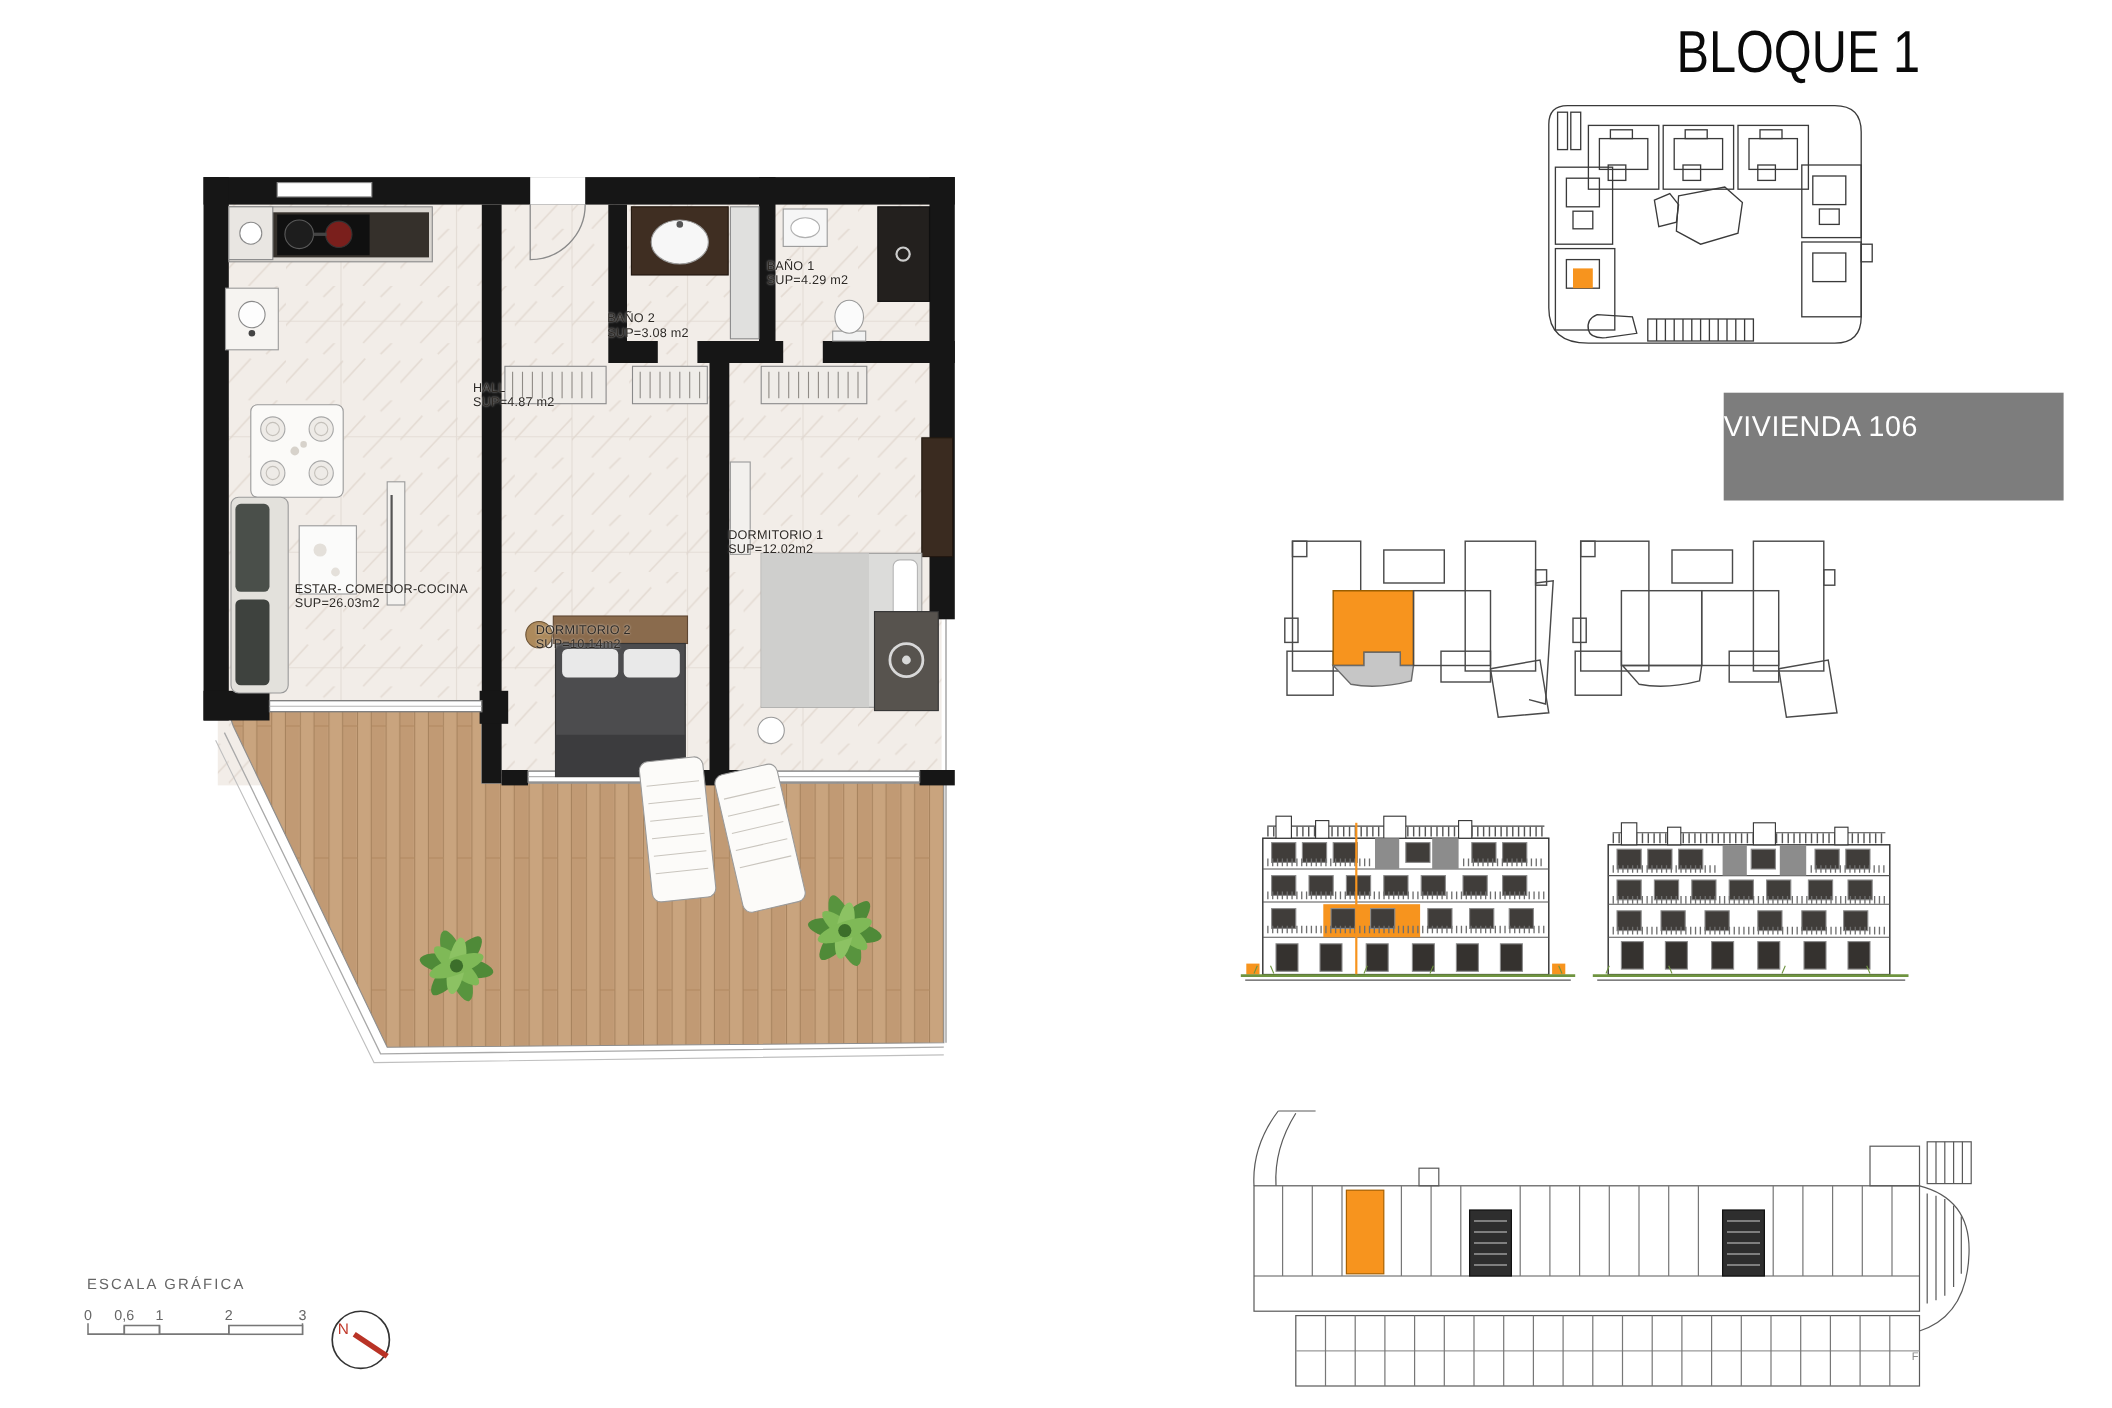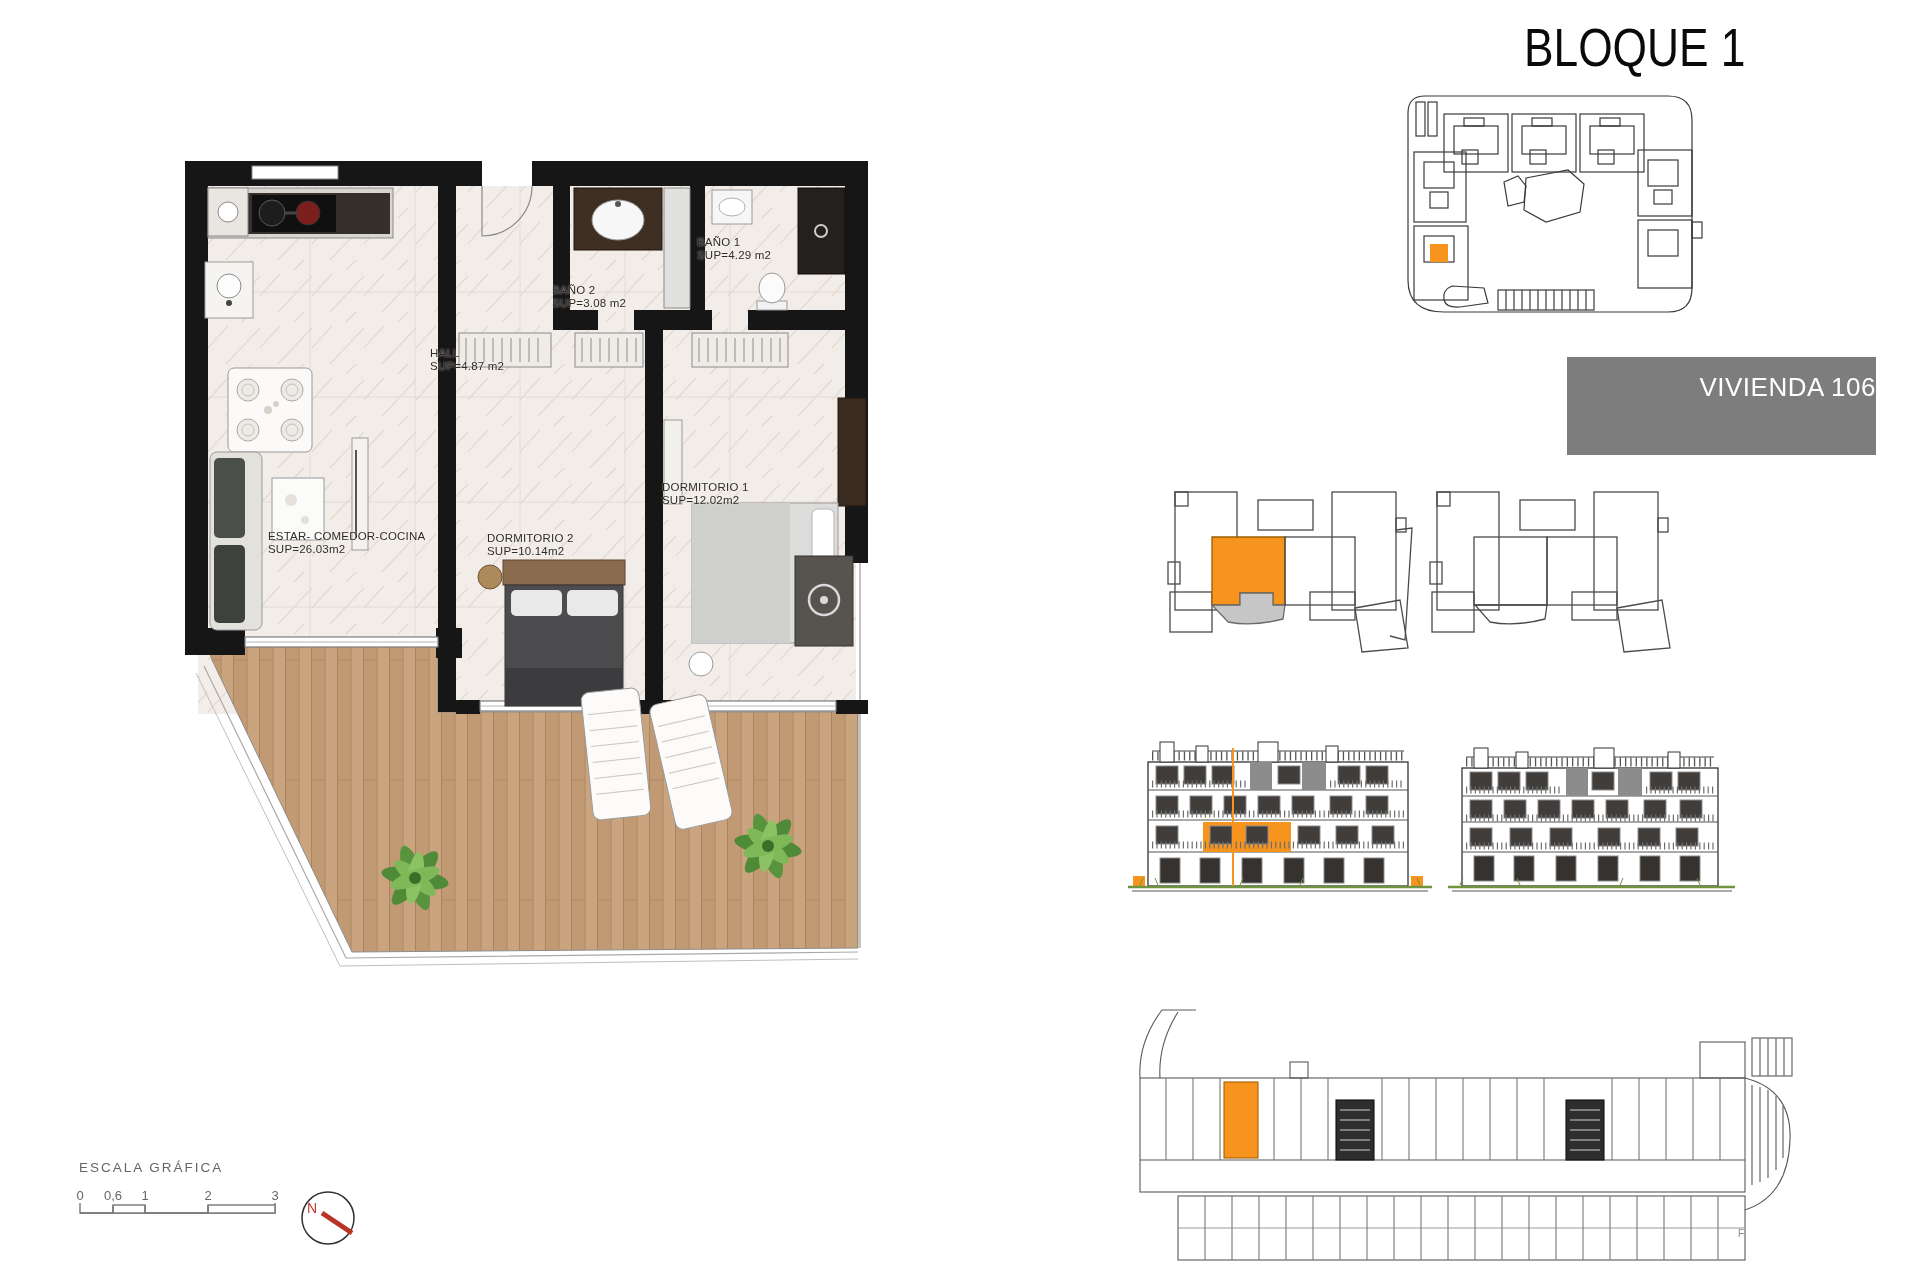--- a/index.html
+++ b/index.html
@@ -8,21 +8,21 @@
   #art{position:absolute;left:0;top:0;z-index:1;}
   .txt{position:absolute;z-index:5;}
   #title{left:1524px;top:16px;font-size:54px;font-weight:400;color:#0a0a0a;
          transform:scaleX(.82);transform-origin:left top;white-space:nowrap;}
   #info-box{left:960px;top:357px;width:605px;height:97px;background:#fff;
             border:1px solid #3c3c3c;}
   .info-label{position:absolute;left:77px;font-size:27px;color:#141414;white-space:nowrap;}
   .info-value{position:absolute;left:352px;font-size:27px;color:#141414;white-space:nowrap;}
   .r1{top:13px}.r2{top:53px}
   #unit-badge{left:1567px;top:357px;width:309px;height:98px;background:#7d7d7d;
-              color:#ffffff;text-align:right;padding-top:11px;box-sizing:border-box;}
+              color:#ffffff;text-align:left;padding-top:11px;box-sizing:border-box;}
   #unit-badge div{font-size:26px;line-height:39px;letter-spacing:.5px;}
   .room-label{color:#2e2a26;font-size:11.5px;line-height:13px;
               letter-spacing:.2px;white-space:nowrap;text-shadow:0 0 2px rgba(255,255,255,.8);}
   .scale-num{position:absolute;top:1188px;font-size:13px;color:#666;transform:translateX(-50%);}
   #scale-caption{left:79px;top:1160px;font-size:13.5px;color:#666;letter-spacing:2px;}
   #north-n{left:307px;top:1200px;font-size:14px;color:#c0392b;}
   #footnote{left:1738px;top:1228px;font-size:10px;color:#888;}
 </style>
 </head>
 <body>
@@ -439,21 +439,21 @@
   <div>SUP=3.08  m2</div>
 </div>
 <div class="txt room-label" style="left:697px;top:236px;width:150px">
   <div>BAÑO 1</div>
   <div>SUP=4.29  m2</div>
 </div>
 <div class="txt room-label" style="left:662px;top:481px;width:150px">
   <div>DORMITORIO  1</div>
   <div>SUP=12.02m2</div>
 </div>
-<div class="txt room-label" style="left:487px;top:532px;width:150px">
+<div class="txt room-label" style="left:487px;top:567px;width:150px">
   <div>DORMITORIO  2</div>
   <div>SUP=10.14m2</div>
 </div>
 
 <span class="scale-num" style="left:80px">0</span>
 <span class="scale-num" style="left:113px">0,6</span>
 <span class="scale-num" style="left:145px">1</span>
 <span class="scale-num" style="left:208px">2</span>
 <span class="scale-num" style="left:275px">3</span>
 <div class="txt" id="scale-caption">ESCALA GRÁFICA</div>

